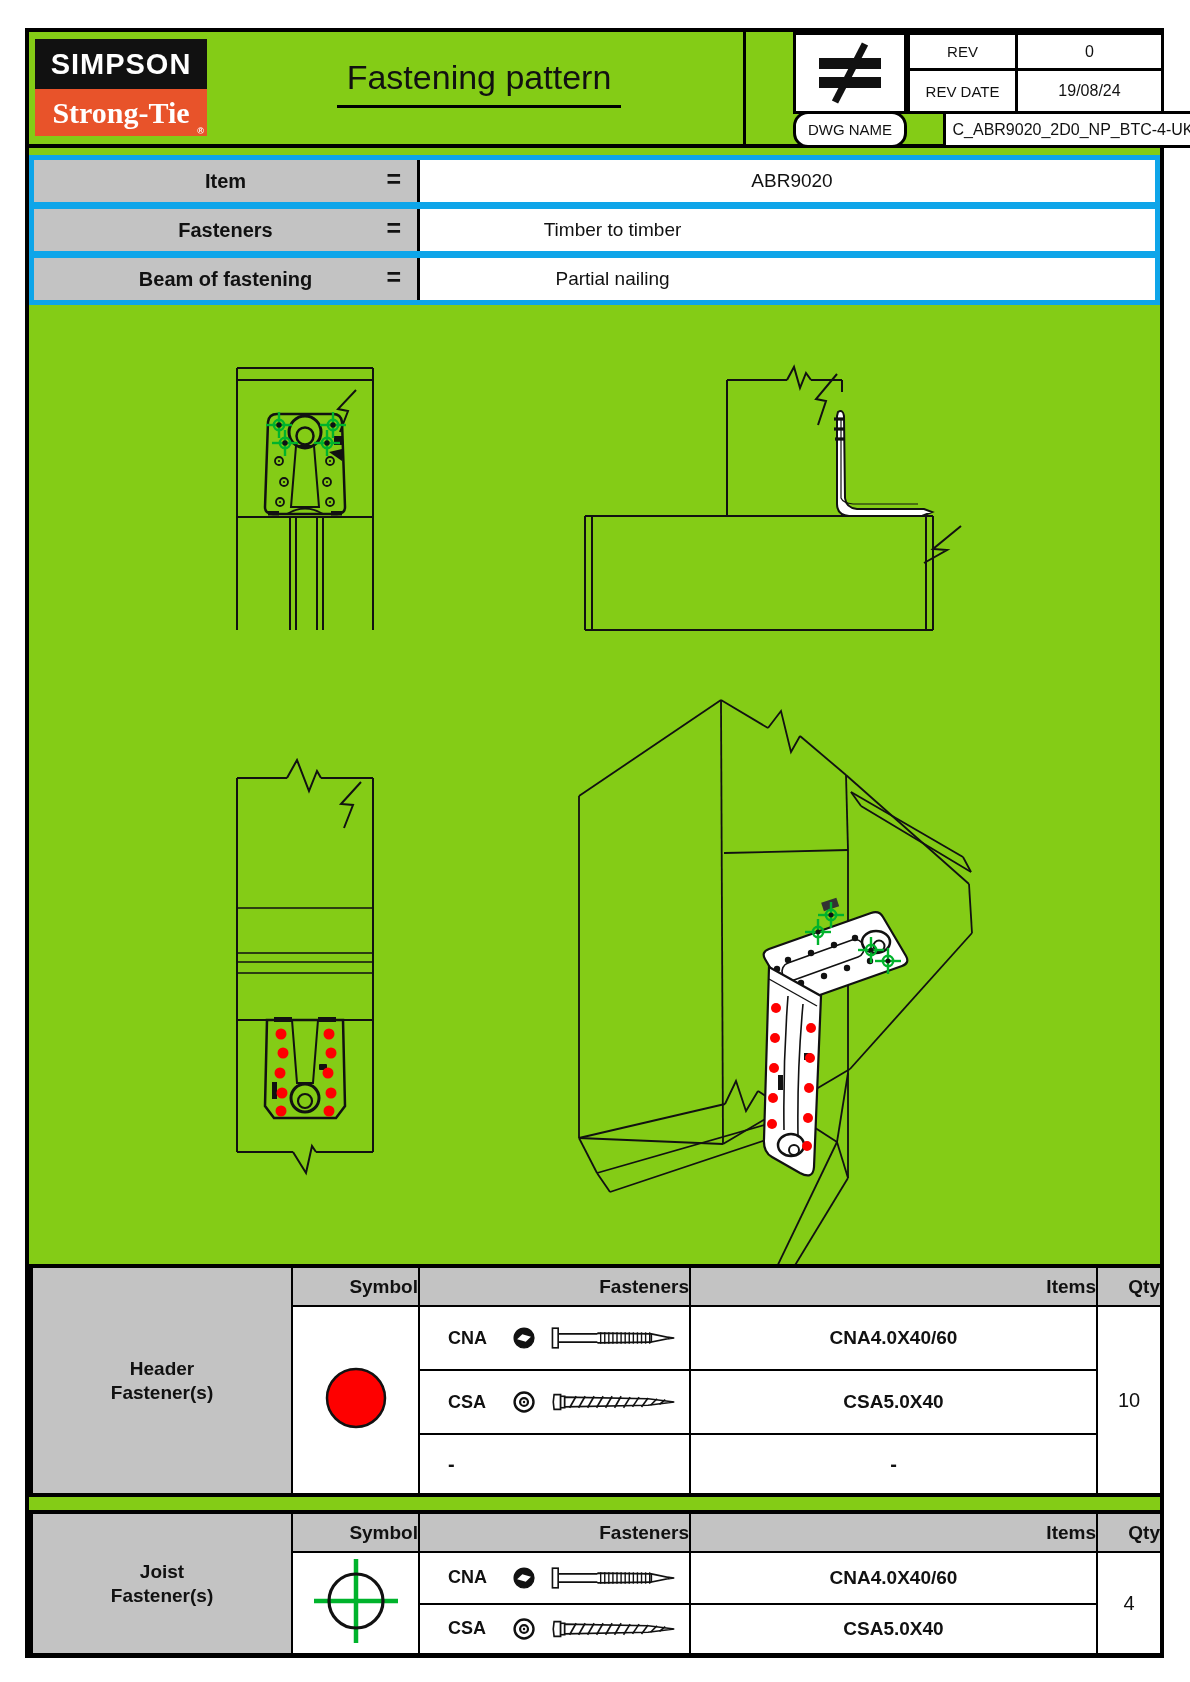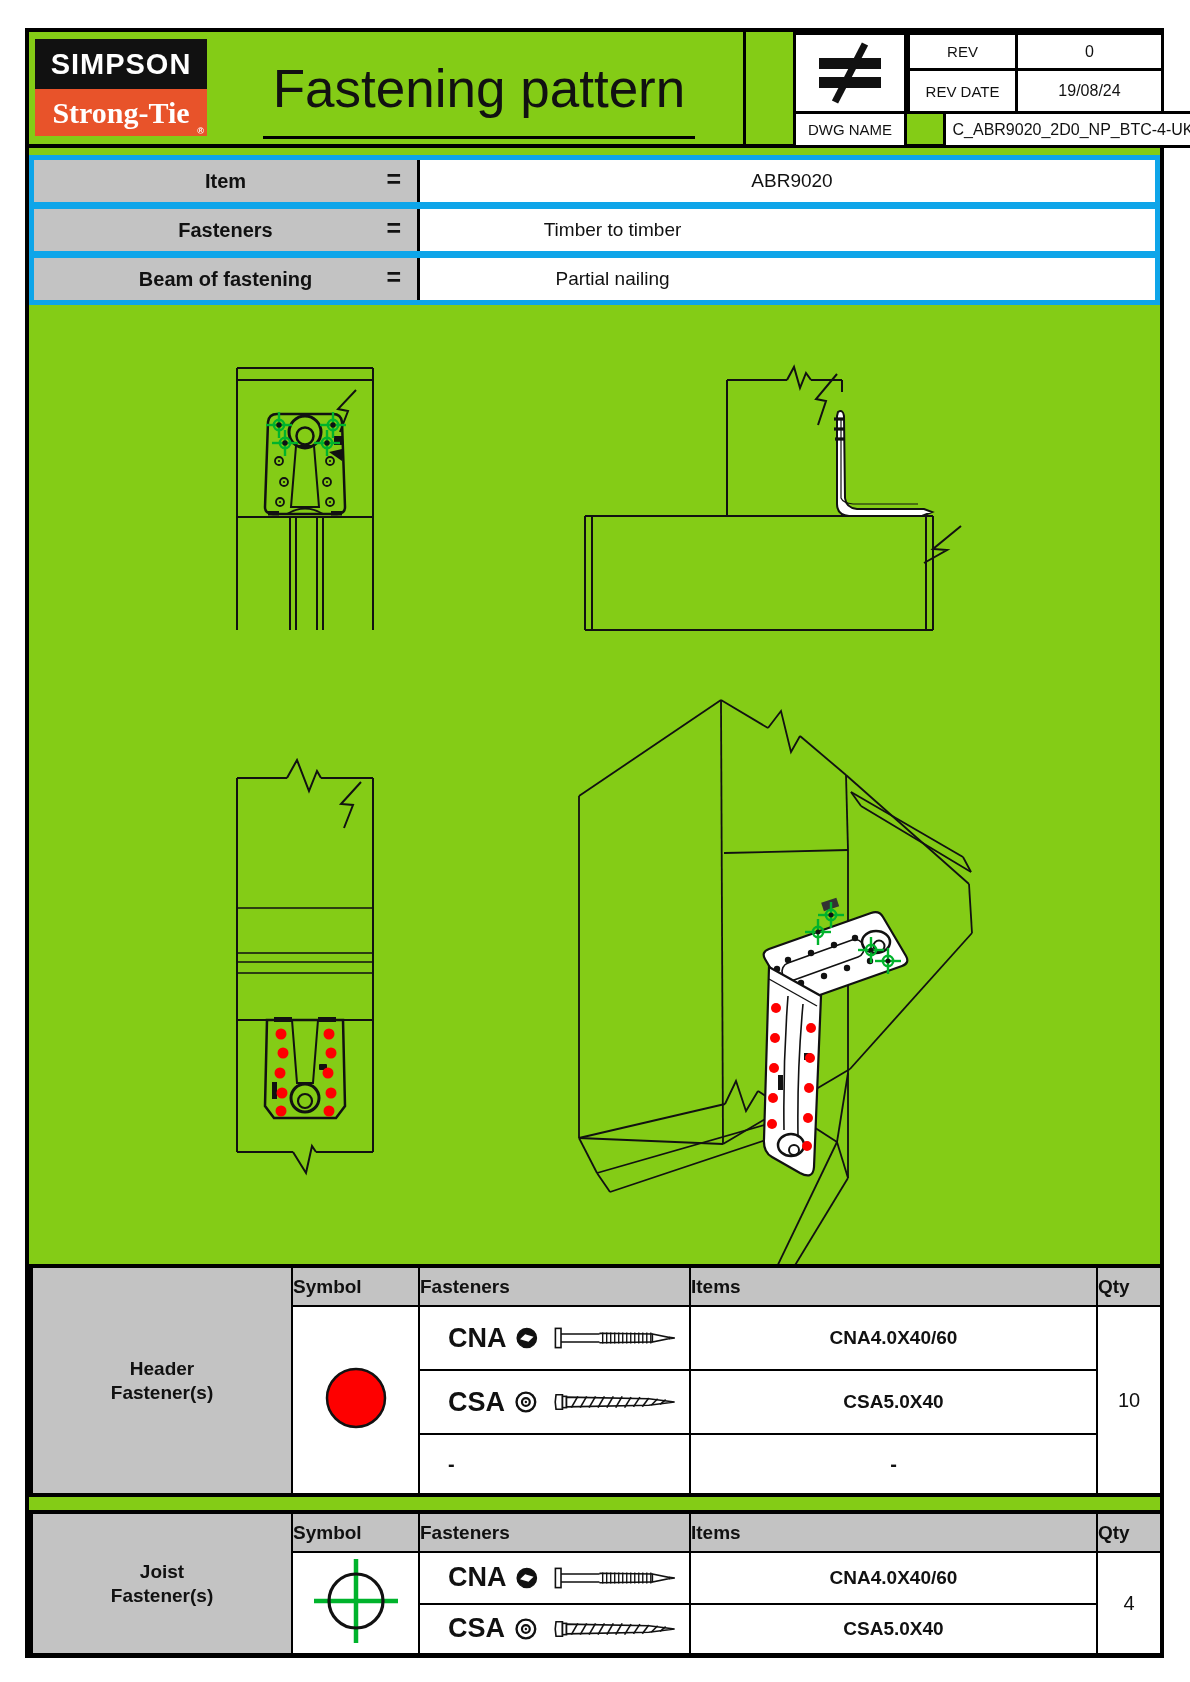--- a/index.html
+++ b/index.html
@@ -8,21 +8,21 @@
 
   
   .band{position:absolute;left:0;top:0;width:100%;height:116px;border-bottom:4px solid #000;box-sizing:border-box;}
   .logo{position:absolute;left:6px;top:7px;width:172px;}
   .logo-black{height:50px;background:#111;color:#fff;display:flex;align-items:center;justify-content:center;
               font-weight:bold;font-size:29px;letter-spacing:1px;}
   .logo-orange{height:47px;background:#e8532a;color:#fff;display:flex;align-items:center;justify-content:center;
                font-family:"Liberation Serif",serif;font-weight:bold;font-size:30px;position:relative;}
   .logo-reg{position:absolute;right:3px;bottom:0px;font-size:9px;font-family:"Liberation Sans",sans-serif;}
   .title-wrap{position:absolute;left:170px;top:26px;width:560px;text-align:center;}
-  .title-text{display:inline-block;font-size:53px;border-bottom:3px solid #000;padding:0 10px 17px 10px;white-space:nowrap;}
+  .title-text{display:inline-block;font-size:34px;border-bottom:3px solid #000;padding:0 10px 8px 10px;white-space:nowrap;}
   .band-divider{position:absolute;left:714px;top:0;height:116px;border-left:3px solid #000;}
   .tb-cell{position:absolute;border:3px solid #000;box-sizing:border-box;display:flex;align-items:center;justify-content:center;background:#fff;}
   .tb-label{font-size:15px;}
   .tb-value{font-size:16px;}
   .tb-dwgval{font-size:16px;letter-spacing:0px;margin-left:39px;}
 
   
   .spec{position:absolute;left:0;top:123px;width:1131px;box-sizing:border-box;}
   .spec-row{display:flex;height:52px;border:5px solid #0ea5e9;box-sizing:border-box;margin-top:-3px;background:#fff;}
   .spec-row:first-child{margin-top:0;}
@@ -38,26 +38,26 @@
   
   .drawing{position:absolute;left:-4px;top:280px;}
 
   
   table.ftable{border-collapse:collapse;position:absolute;left:0;width:1131px;table-layout:fixed;background:#fff;}
   table.ftable td{border:2.5px solid #000;padding:0;box-sizing:border-box;}
   table.ftable{border:4px solid #000;}
   .t-header{top:1232px;}
   .t-joist{top:1478px;}
   td.gray{background:#c3c3c3;text-align:center;font-weight:bold;font-size:19px;}
-  td.colhead{background:#c3c3c3;text-align:left;font-weight:bold;font-size:19px;height:40px;}
+  td.colhead{background:#c3c3c3;text-align:right;font-weight:bold;font-size:19px;height:40px;}
   td.groupcell{line-height:1.25;}
   td.symcell{text-align:center;vertical-align:middle;}
   td.fastcell{vertical-align:middle;}
   .fast-inner{display:flex;align-items:center;gap:14px;padding-left:28px;}
-  .fast-code{font-weight:bold;font-size:27px;min-width:50px;}
+  .fast-code{font-weight:bold;font-size:18px;min-width:50px;}
   td.itemcell{text-align:center;font-weight:bold;font-size:19px;vertical-align:middle;}
   td.qtycell{text-align:center;font-size:20px;vertical-align:middle;margin-left:24px;}
   .dash{font-weight:bold;font-size:20px;}
 </style>
 </head>
 <body>
 
 <svg width="0" height="0" style="position:absolute" aria-hidden="true">
   <defs>
     <symbol id="sym-cross" viewBox="-14 -14 28 28">
@@ -143,21 +143,21 @@
       <svg width="86" height="66" viewBox="0 0 86 66">
         <rect x="12" y="18" width="62" height="11" fill="#111"></rect>
         <rect x="12" y="37" width="62" height="11" fill="#111"></rect>
         <line x1="58" y1="4" x2="28" y2="62" stroke="#111" stroke-width="7"></line>
       </svg>
     </div>
     <div class="tb-cell tb-label" style="left:878px;top:0;width:111px;height:39px;">REV</div>
     <div class="tb-cell tb-value" style="left:986px;top:0;width:149px;height:39px;">0</div>
     <div class="tb-cell tb-label" style="left:878px;top:36px;width:111px;height:46px;">REV DATE</div>
     <div class="tb-cell tb-value" style="left:986px;top:36px;width:149px;height:46px;">19/08/24</div>
-    <div class="tb-cell tb-label" style="left:764px;top:79px;width:114px;height:37px;">DWG NAME</div>
+    <div class="tb-cell tb-label" style="left:764px;top:79px;width:114px;height:37px;border-radius:15px;">DWG NAME</div>
     <div class="tb-cell tb-dwgval" style="left:875px;top:79px;width:260px;height:37px;">C_ABR9020_2D0_NP_BTC-4-UK</div>
   </div>
 
   <div class="spec">
     <div class="spec-row">
       <div class="spec-label">
         <span>Item</span>
         <span class="spec-eq">=</span>
       </div>
       <div class="spec-val w-full">ABR9020</div>

